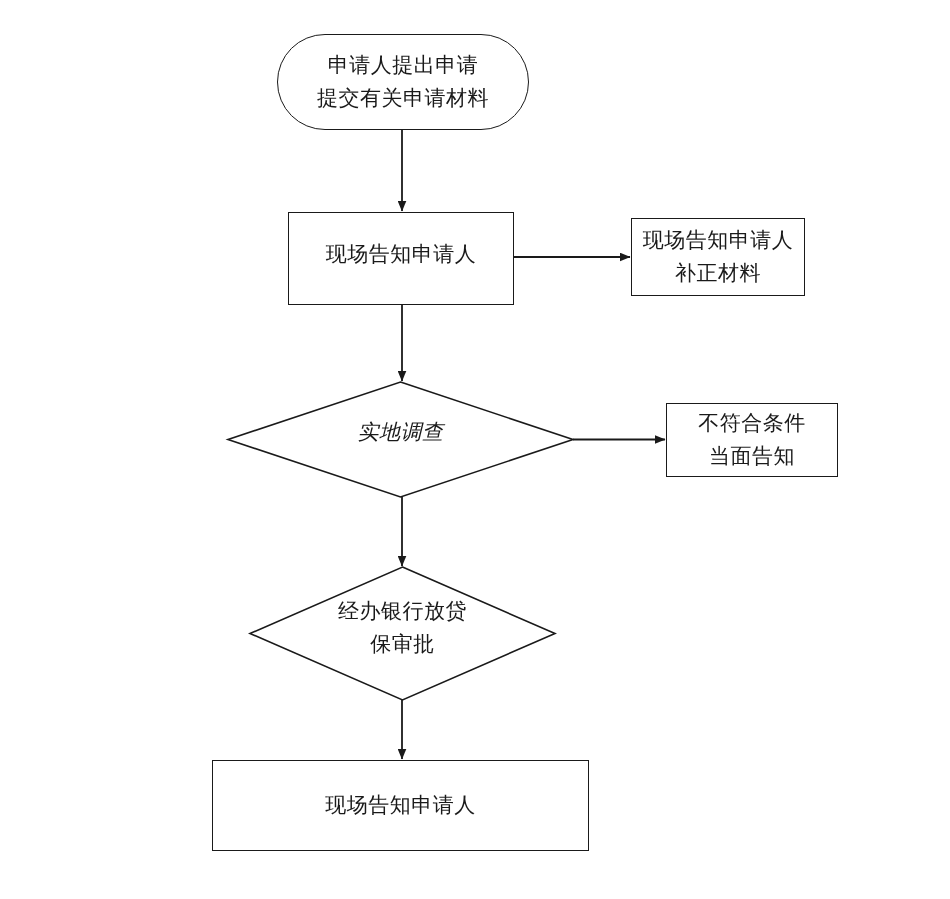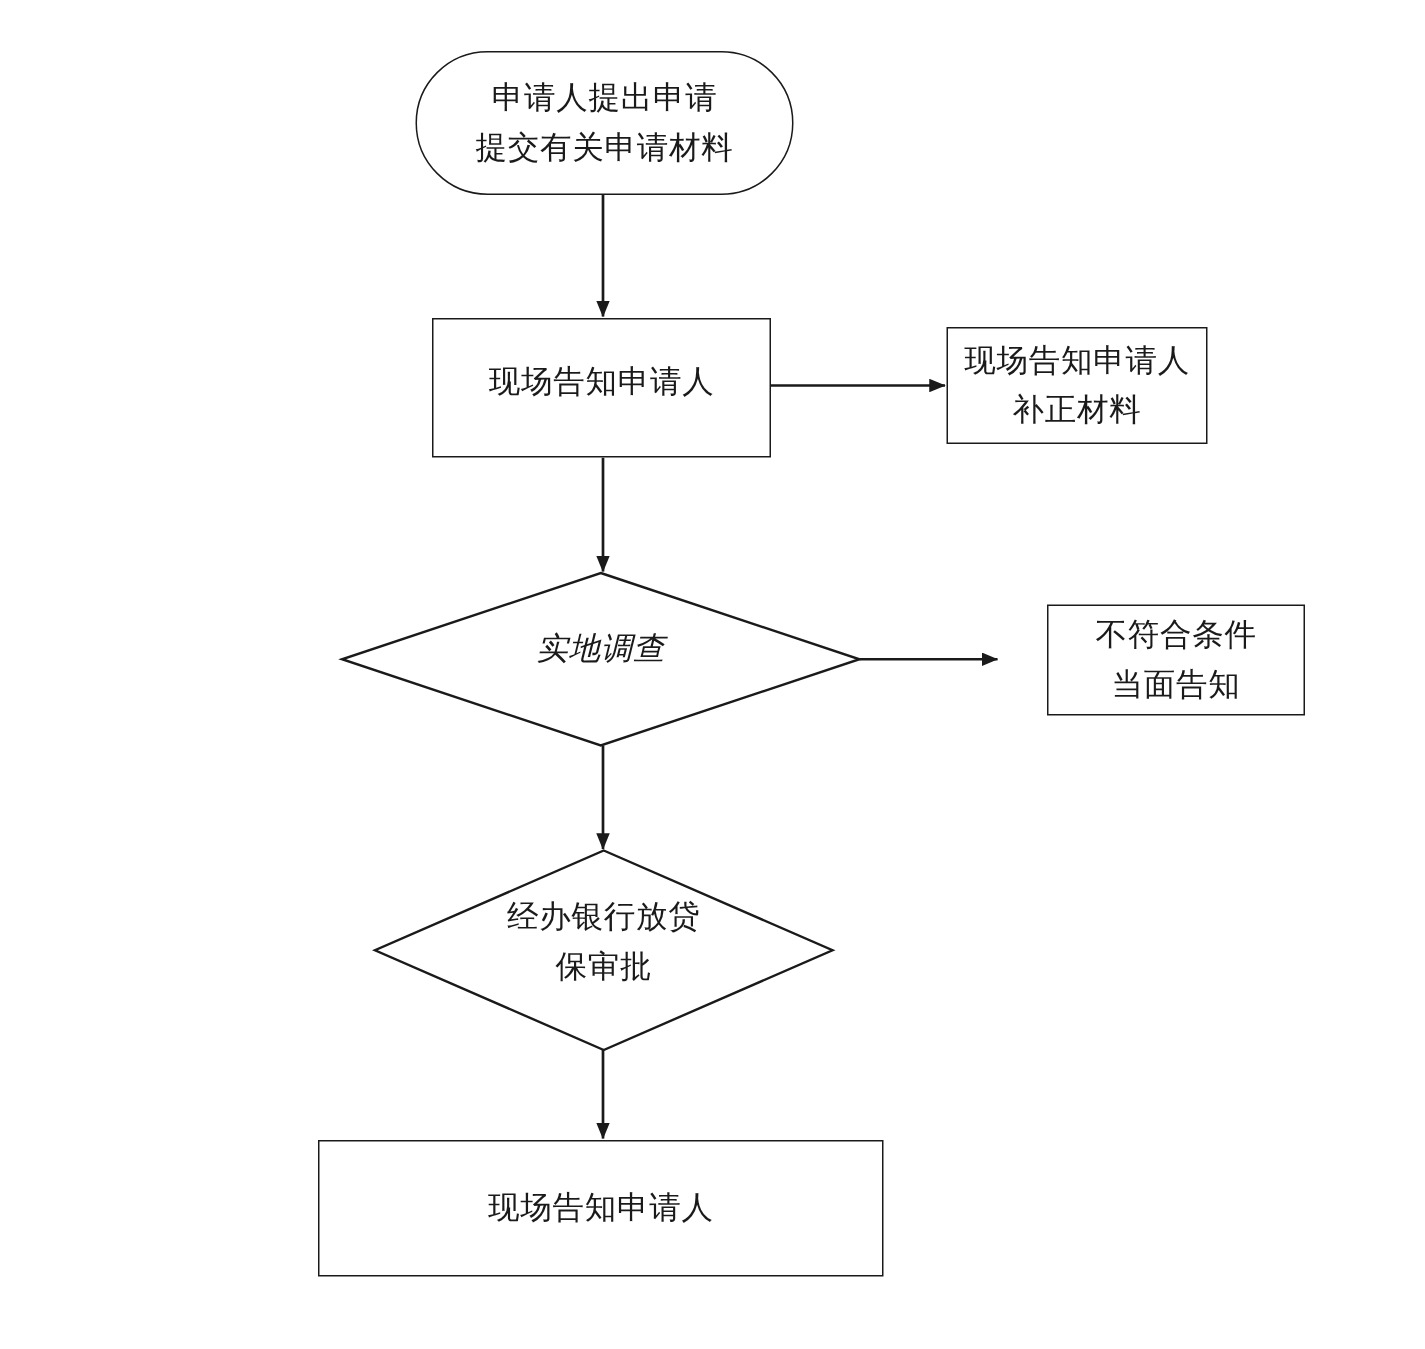--- a/index.html
+++ b/index.html
@@ -59,21 +59,21 @@
   .node-diamond .label {
     position: relative;
     z-index: 1;
   }
 
   
   #node-apply       { left: 277px; top: 34px;  width: 252px; height: 96px; }
   #node-accept      { left: 288px; top: 212px; width: 226px; height: 93px; }
   #node-notify      { left: 631px; top: 218px; width: 174px; height: 78px; }
   #node-survey      { left: 228px; top: 382px; width: 345px; height: 115px; }
-  #node-reject      { left: 698px; top: 403px; width: 172px; height: 74px; }
+  #node-reject      { left: 666px; top: 403px; width: 172px; height: 74px; }
   #node-approval    { left: 250px; top: 567px; width: 305px; height: 133px; }
   #node-loan        { left: 212px; top: 760px; width: 377px; height: 91px; }
 
   #node-survey .label   { transform: translateY(-7px); font-style: italic; }
   #node-approval .label { transform: translateY(-6px); }
   #node-accept .label   { transform: translateY(-4px); }
 </style>
 </head>
 <body>
 

